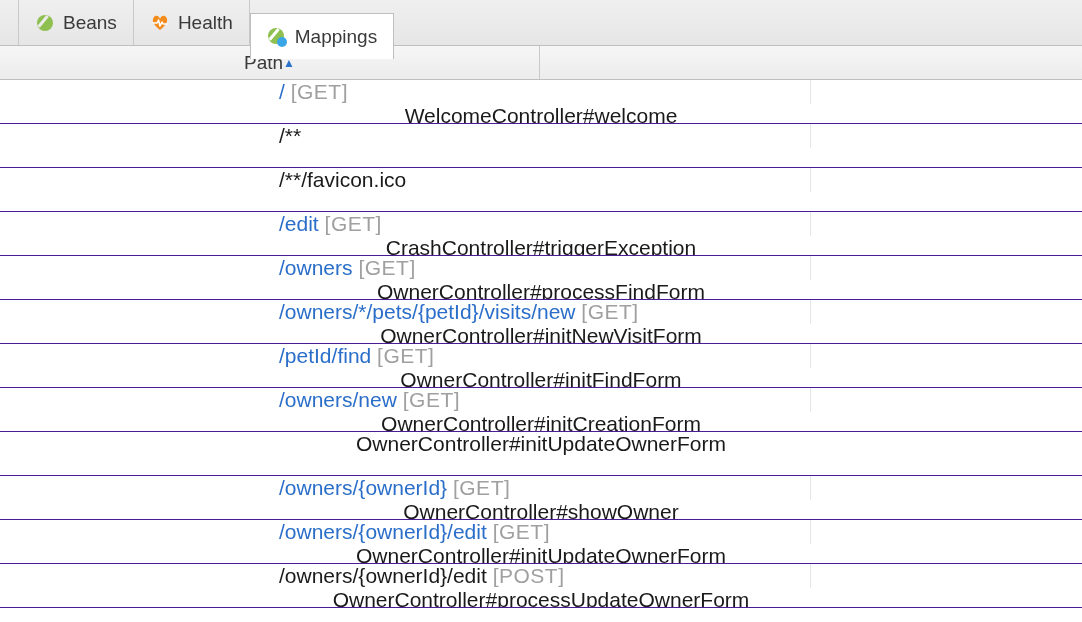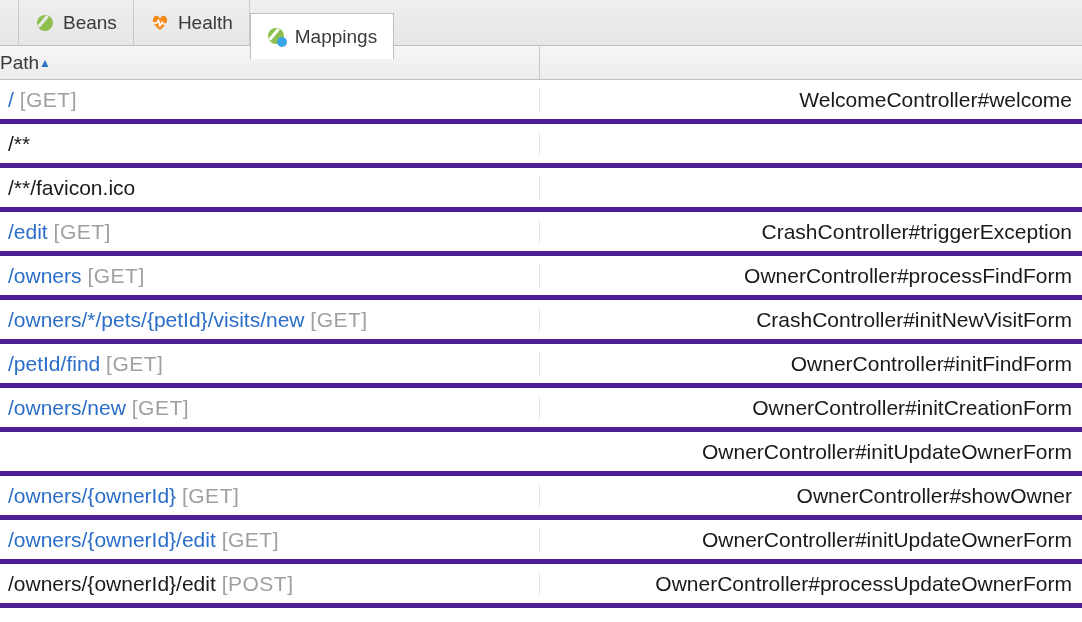--- a/index.html
+++ b/index.html
@@ -44,39 +44,40 @@
   .tab .label { font-size: 19px; color: #3a3a3a; }
   .thead {
     display: flex;
     height: 34px;
     background: linear-gradient(#f6f6f6, #ececec);
     border-bottom: 1px solid #bfbfbf;
   }
   .th {
     display: flex;
     align-items: center;
-    justify-content: flex-start;
+    justify-content: center;
     color: #3a3a3a;
     font-size: 19px;
     border-right: 1px solid #c9c9c9;
     cursor: pointer;
     user-select: none;
   }
   .th.path { width: 540px; }
   .th.method { flex: 1; border-right: none; }
   .sort-arrow {
     font-size: 12px;
     color: #2d73c7;
   }
   .tbody { }
   .row {
     display: flex;
     height: 44px;
     align-items: center;
-    border-bottom: 5px solid #4c1d95;
+    border-bottom: 1px solid #4c1d95;
+    flex-direction: column;
   }
   .cell-path {
     width: 540px;
     padding: 0 8px;
     border-right: 1px solid #e6e6e6;
     white-space: nowrap;
     overflow: hidden;
     text-overflow: ellipsis;
     font-size: 21px;
   }
@@ -150,21 +151,21 @@
     <div class="row">
       <div class="cell-path"><span class="path-link">/edit</span> <span class="http">[GET]</span></div>
       <div class="cell-method">CrashController#triggerException</div>
     </div>
     <div class="row">
       <div class="cell-path"><span class="path-link">/owners</span> <span class="http">[GET]</span></div>
       <div class="cell-method">OwnerController#processFindForm</div>
     </div>
     <div class="row">
       <div class="cell-path"><span class="path-link">/owners/*/pets/{petId}/visits/new</span> <span class="http">[GET]</span></div>
-      <div class="cell-method">CrashController#initNewVisitForm</div>
+      <div class="cell-method">OwnerController#initNewVisitForm</div>
     </div>
     <div class="row">
       <div class="cell-path"><span class="path-link">/petId/find</span> <span class="http">[GET]</span></div>
       <div class="cell-method">OwnerController#initFindForm</div>
     </div>
     <div class="row">
       <div class="cell-path"><span class="path-link">/owners/new</span> <span class="http">[GET]</span></div>
       <div class="cell-method">OwnerController#initCreationForm</div>
     </div>
     <div class="row">

